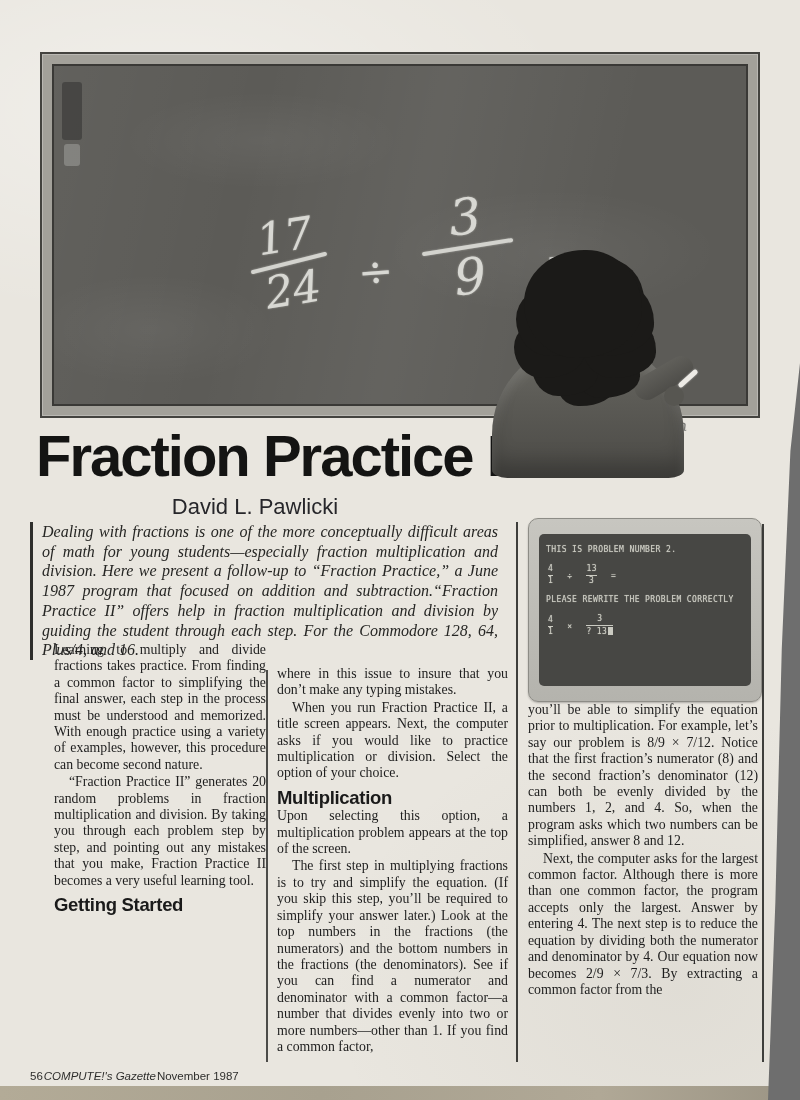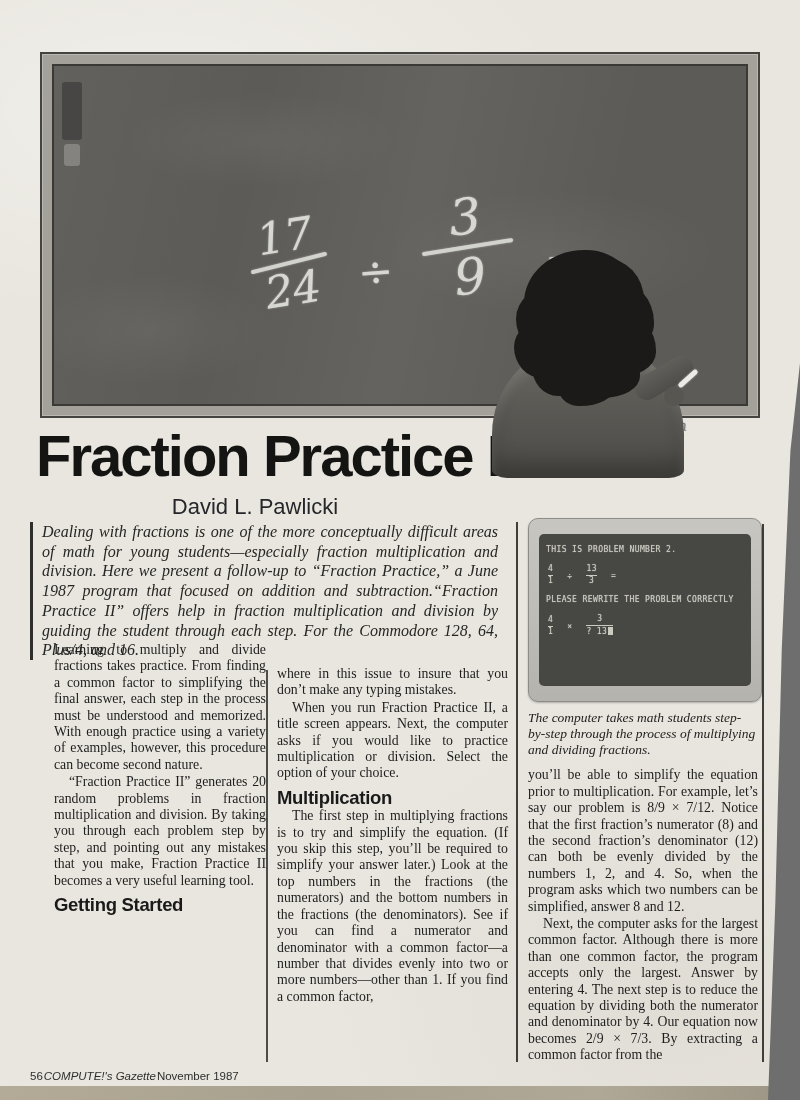--- a/index.html
+++ b/index.html
@@ -184,20 +184,21 @@
   <div class="col col1">
     <p>Learning to multiply and divide fractions takes practice. From finding a common factor to simplifying the final answer, each step in the process must be understood and memorized. With enough practice using a variety of examples, however, this procedure can become second nature.</p>
     <p class="indent">“Fraction Practice II” generates 20 random problems in fraction multiplication and division. By taking you through each problem step by step, and pointing out any mistakes that you make, Fraction Practice II becomes a very useful learning tool.</p>
     <h2 class="subhead">Getting Started</h2>
   </div>
 
   <div class="col col2">
     <p>where in this issue to insure that you don’t make any typing mistakes.</p>
     <p class="indent">When you run Fraction Practice II, a title screen appears. Next, the computer asks if you would like to practice multiplication or division. Select the option of your choice.</p>
     <h2 class="subhead">Multiplication</h2>
+    <p>Upon selecting this option, a multiplication problem appears at the top of the screen.</p>
     <p class="indent">The first step in multiplying fractions is to try and simplify the equation. (If you skip this step, you’ll be required to simplify your answer later.) Look at the top numbers in the fractions (the numerators) and the bottom numbers in the fractions (the denominators). See if you can find a numerator and denominator with a common factor—a number that divides evenly into two or more numbers—other than 1. If you find a common factor,</p>
   </div>
 
   <div class="col col3">
     <div class="monitor">
       <div class="crt">
         <div class="scrline">THIS IS PROBLEM NUMBER 2.</div>
         <div class="fracrow">
           <span class="sfrac">
             <span>4</span>
@@ -221,21 +222,20 @@
           </span>
           <span class="sop">×</span>
           <span class="sfrac">
             <span>3</span>
             <span class="sbar"></span>
             <span><span>? 13</span><span class="cursor"></span></span>
           </span>
         </div>
       </div>
     </div>
-    <div class="caption">The computer takes math students step-by-step through the process of multiplying and dividing fractions.</div>
     <p>you’ll be able to simplify the equation prior to multiplication. For example, let’s say our problem is 8/9 × 7/12. Notice that the first fraction’s numerator (8) and the second fraction’s denominator (12) can both be evenly divided by the numbers 1, 2, and 4. So, when the program asks which two numbers can be simplified, answer 8 and 12.</p>
     <p class="indent">Next, the computer asks for the largest common factor. Although there is more than one common factor, the program accepts only the largest. Answer by entering 4. The next step is to reduce the equation by dividing both the numerator and denominator by 4. Our equation now becomes 2/9 × 7/3. By extracting a common factor from the</p>
   </div>
 
   <div class="footer">
     <span>56</span>
     <span class="mag">COMPUTE!'s Gazette</span>
     <span>November 1987</span>
   </div>
 

